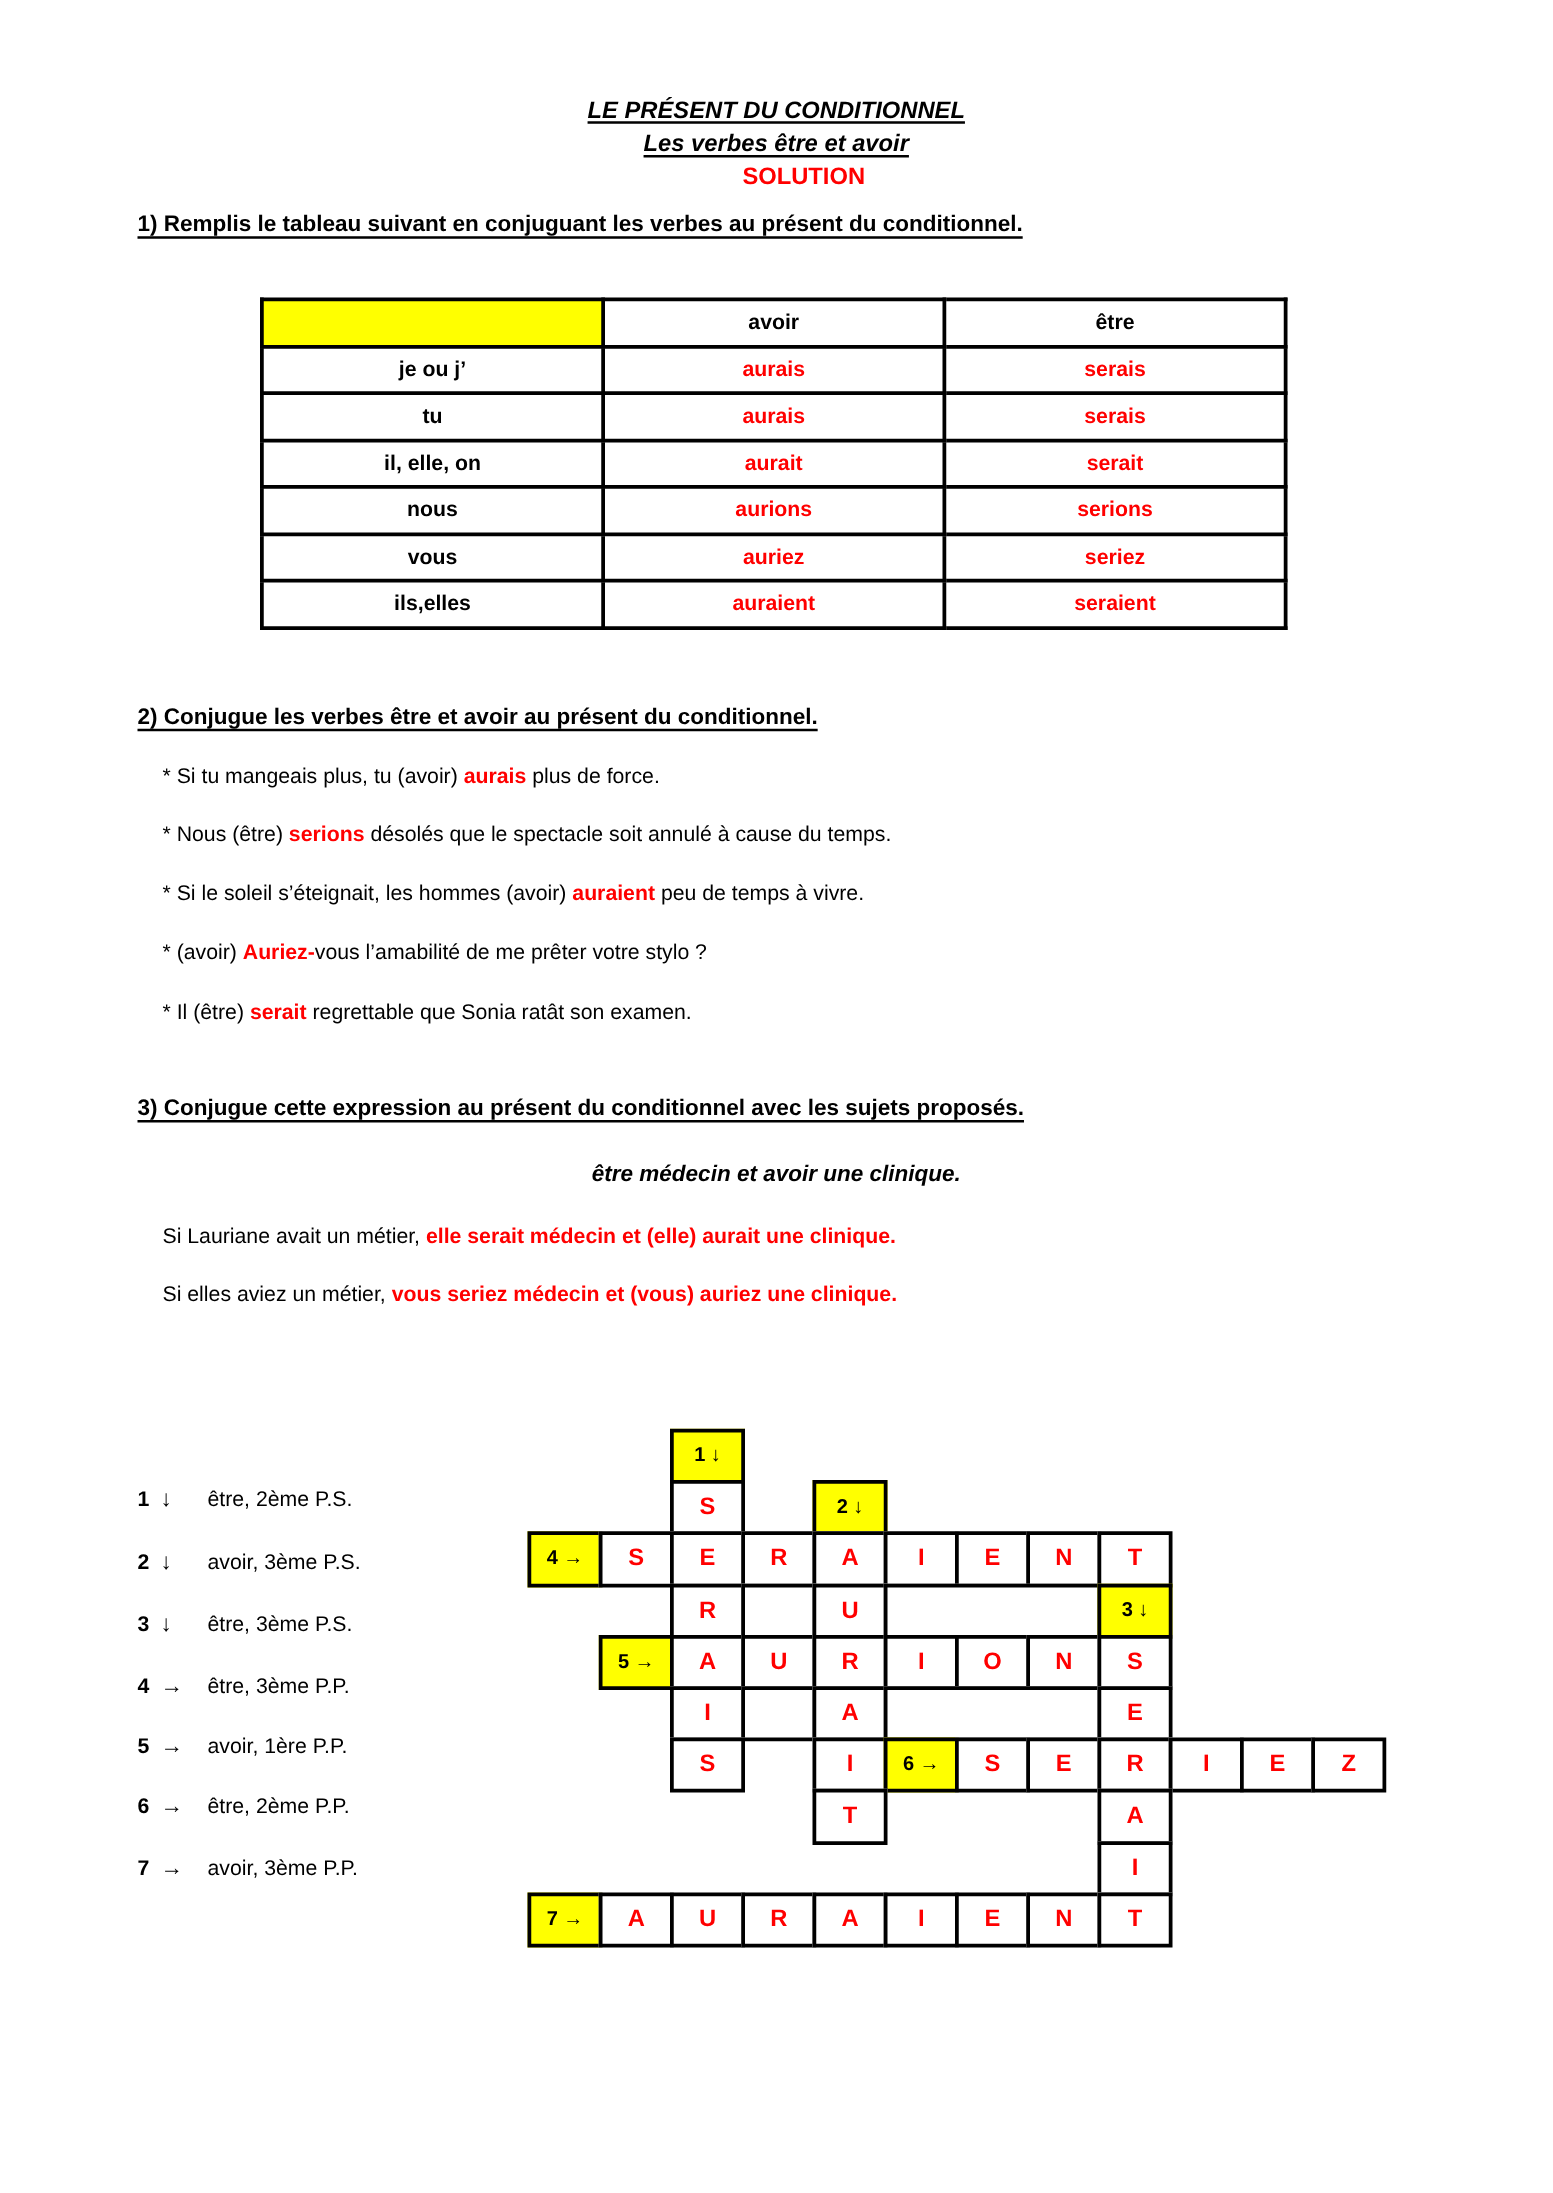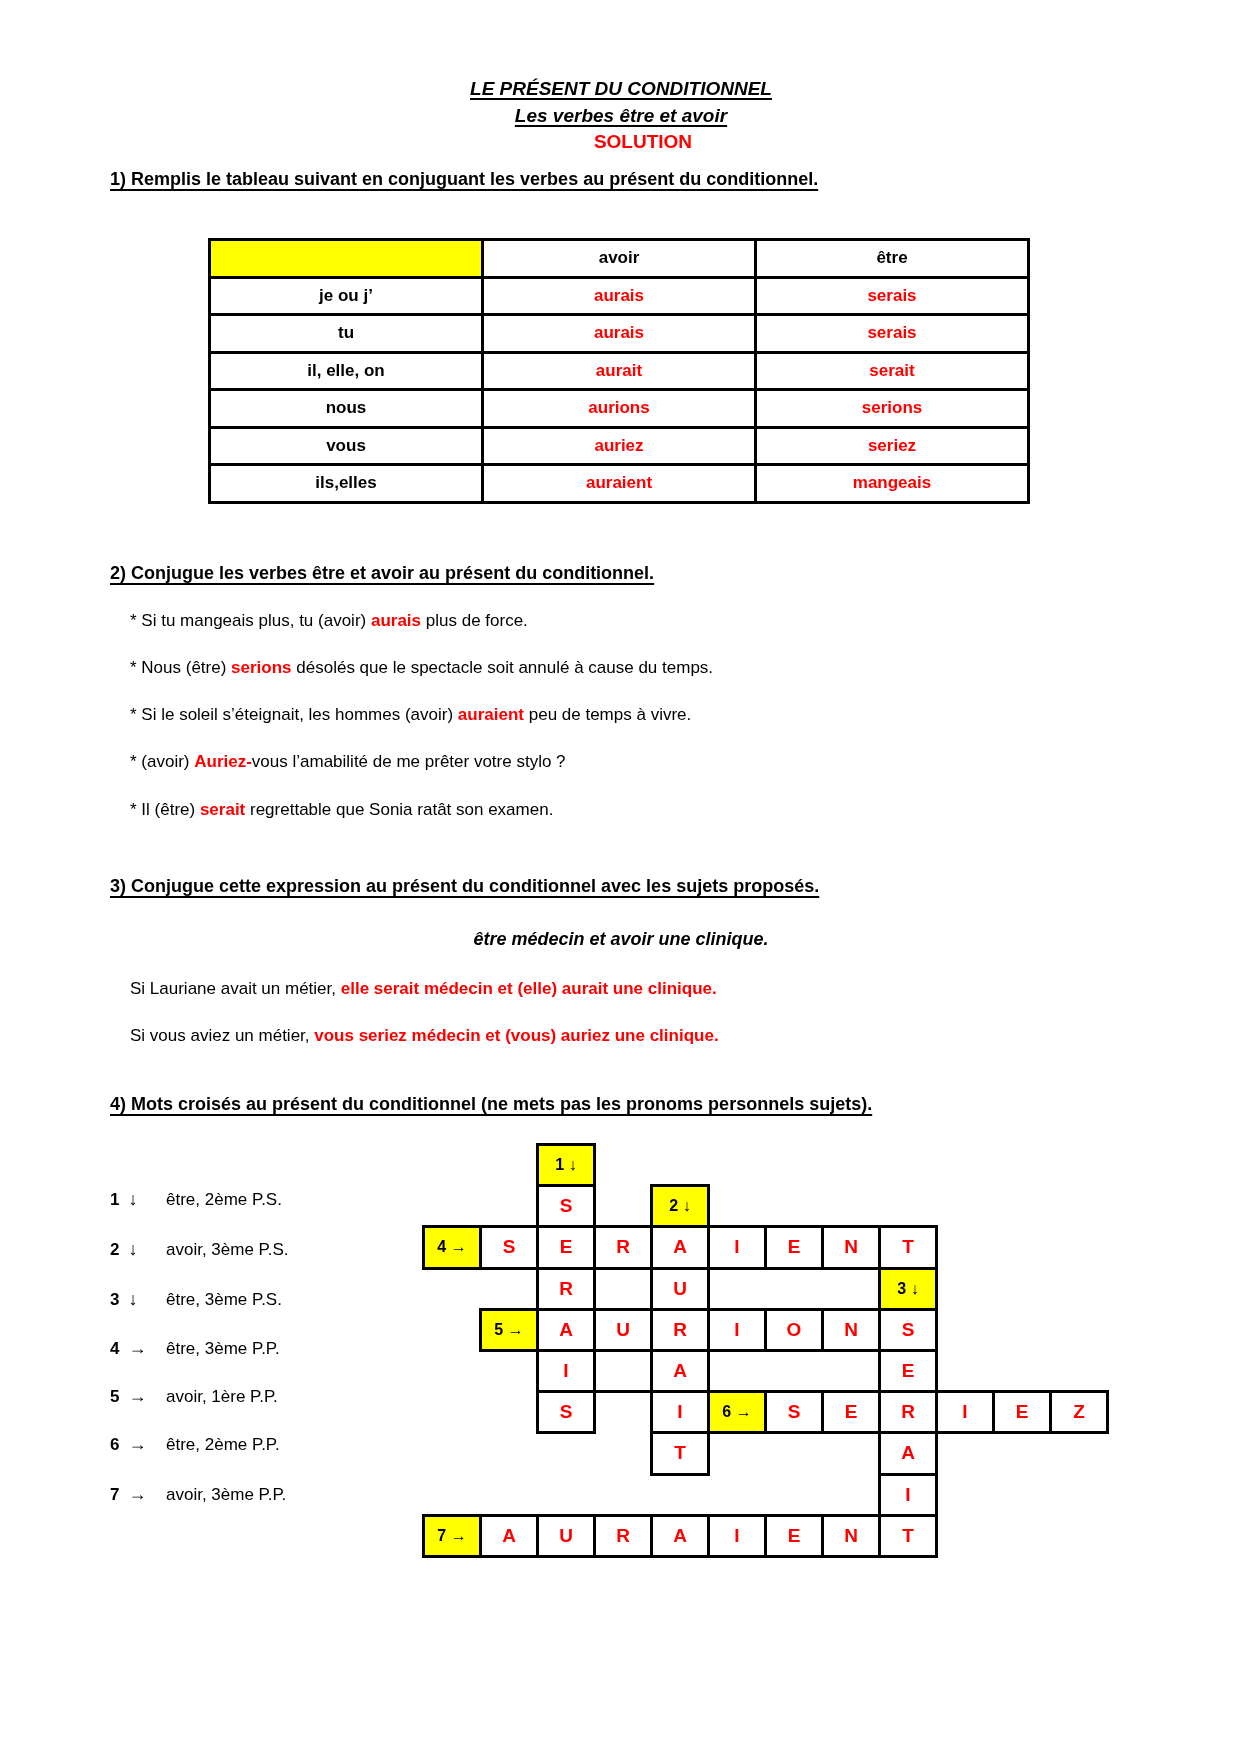--- a/index.html
+++ b/index.html
@@ -119,42 +119,41 @@
           <td class="ans">serions</td>
         </tr>
         <tr>
           <td>vous</td>
           <td class="ans">auriez</td>
           <td class="ans">seriez</td>
         </tr>
         <tr>
           <td>ils,elles</td>
           <td class="ans">auraient</td>
-          <td class="ans">mangeais</td>
+          <td class="ans">seraient</td>
         </tr>
       </tbody>
   </table>
 
   <div class="abs section-heading" style="top:562px;">2) Conjugue les verbes être et avoir au présent du conditionnel.</div>
   <div id="s2-lines">
       <div class="abs sentence" style="top: 610px;"><span>* Si tu mangeais plus, tu (avoir) </span><span class="answer">aurais</span><span> plus de force.</span></div>
       <div class="abs sentence" style="top: 657px; text-align: center;"><span>* Nous (être) </span><span class="answer">serions</span><span> désolés que le spectacle soit annulé à cause du temps.</span></div>
       <div class="abs sentence" style="top: 704px;"><span>* Si le soleil s’éteignait, les hommes (avoir) </span><span class="answer">auraient</span><span> peu de temps à vivre.</span></div>
       <div class="abs sentence" style="top: 751px;"><span>* (avoir) </span><span class="answer">Auriez-</span><span>vous l’amabilité de me prêter votre stylo ?</span></div>
       <div class="abs sentence" style="top: 799px;"><span>* Il (être) </span><span class="answer">serait</span><span> regrettable que Sonia ratât son examen.</span></div>
     </div>
 
   <div class="abs section-heading" style="top:875px;">3) Conjugue cette expression au présent du conditionnel avec les sujets proposés.</div>
   <div class="abs expression" style="top:929px;">être médecin et avoir une clinique.</div>
   <div id="s3-lines">
       <div class="abs sentence" style="top: 978px;"><span>Si Lauriane avait un métier, </span><span class="answer">elle serait médecin et (elle) aurait une clinique.</span></div>
-      <div class="abs sentence" style="top: 1025px;"><span>Si vous aviez un métier, </span><span class="answer">vous seriez médecin et (vous) auriez une clinique.</span></div>
-    </div>
-
-  <div class="abs section-heading" style="top:1093px;">4) Mots croisés au présent du conditionnel (ne mets pas les pronoms personnels sujets).</div>
+      <div class="abs sentence" style="top: 1025px;"><span>Si elles aviez un métier, </span><span class="answer">vous seriez médecin et (vous) auriez une clinique.</span></div>
+    </div>
+
   <div id="clues">
       <div class="abs clue" style="top: 1188px;">
         <span class="clue-key"><span class="clue-num">1</span><span class="clue-arrow">↓</span></span>
         <span class="clue-text">être, 2ème P.S.</span>
       </div>
       <div class="abs clue" style="top: 1238px;">
         <span class="clue-key"><span class="clue-num">2</span><span class="clue-arrow">↓</span></span>
         <span class="clue-text">avoir, 3ème P.S.</span>
       </div>
       <div class="abs clue" style="top: 1288px;">

